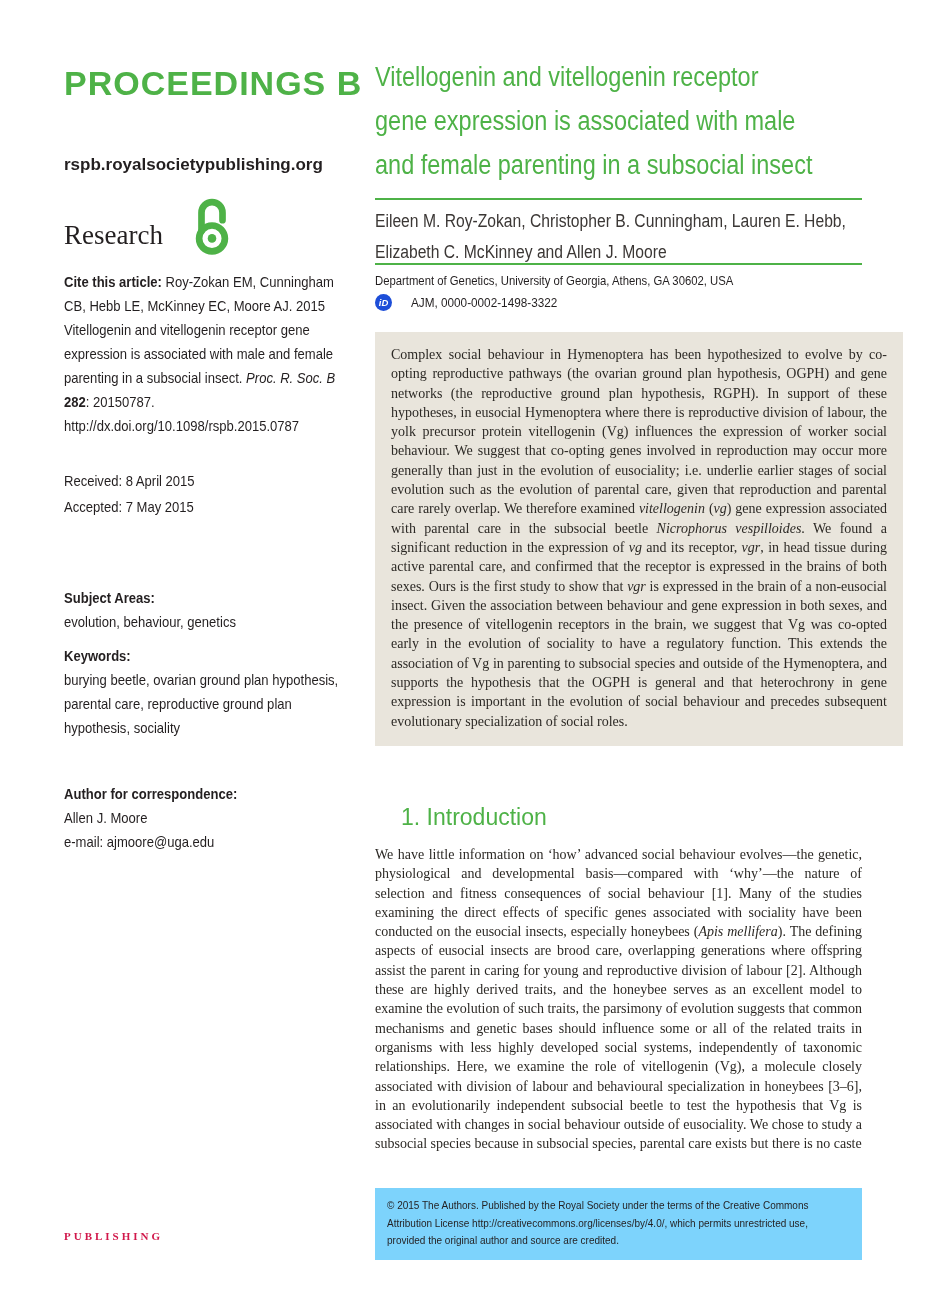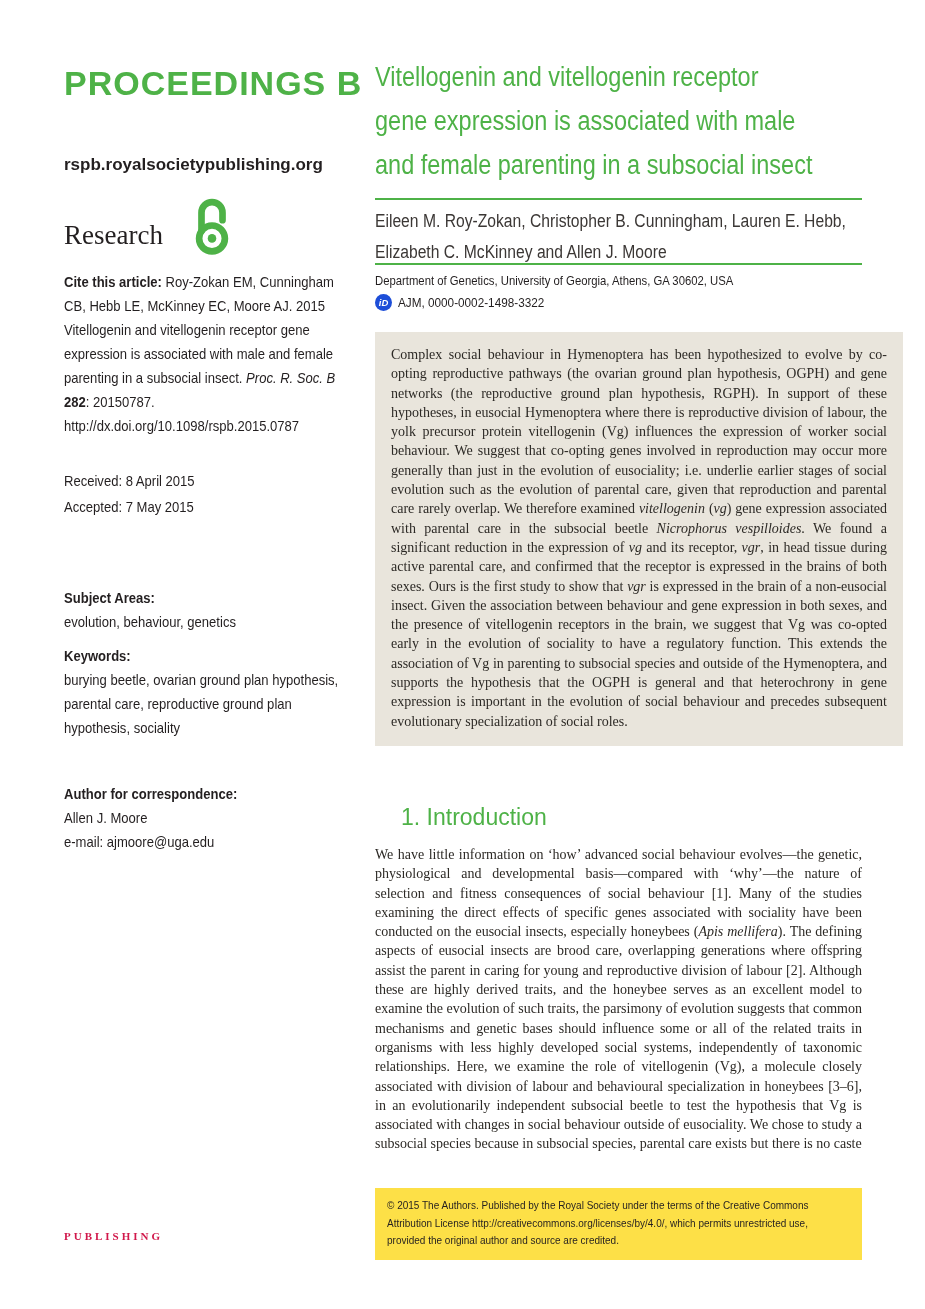--- a/index.html
+++ b/index.html
@@ -38,29 +38,29 @@
   .title-block { left:375px; top:55px; width:560px; color:#4eb247; font-size:27px; line-height:44px; }
   .title-line { white-space:nowrap; }
   .rule { left:375px; width:487px; height:2px; background:#4eb247; }
   .rule-1 { top:198px; }
   .rule-2 { top:263px; }
   .authors-block { left:375px; top:206px; width:560px; font-size:18px; line-height:31px; color:#3b3735; }
   .author-line { white-space:nowrap; }
   .affiliation { left:375px; top:273px; width:560px; font-size:13px; color:#231f20; }
   .orcid-row { left:375px; top:294px; width:560px; display:flex; align-items:center; font-size:13.5px; }
   .orcid-badge { width:17px; height:17px; border-radius:50%; background:#1d4ed8; color:#fff;
-    font-size:9.5px; font-weight:bold; font-style:italic; display:flex; align-items:center; justify-content:center; margin-right:6px; flex:0 0 auto; }
+    font-size:9.5px; font-weight:bold; font-style:italic; display:flex; align-items:center; justify-content:center; margin-right:19px; flex:0 0 auto; }
 
   .abstract-box { left:375px; top:332px; width:528px; background:#e9e5dc; padding:13px 16px 15px 16px; }
   .serif-text { font-family:"Liberation Serif", serif; font-size:14px; line-height:19.3px; text-align:justify; color:#2c2925; }
 
   .intro-heading { left:375px; top:804px; font-size:23px; color:#4eb247;margin-left:26px; }
   .intro-par { left:375px; top:845px; width:487px; }
 
-  .license-box { left:375px; top:1188px; width:487px; background:#fde047; padding:9px 12px 10px 12px; }
+  .license-box { left:375px; top:1188px; width:487px; background:#7dd3fc; padding:9px 12px 10px 12px; }
   .license-text { width:530px; font-size:11.5px; line-height:17.5px; color:#231f20; }
 </style>
 </head>
 <body>
 
 <div class="abs journal-name">PROCEEDINGS B</div>
 
 <div class="abs site-url">rspb.royalsocietypublishing.org</div>
 
 <div class="abs research-row">

